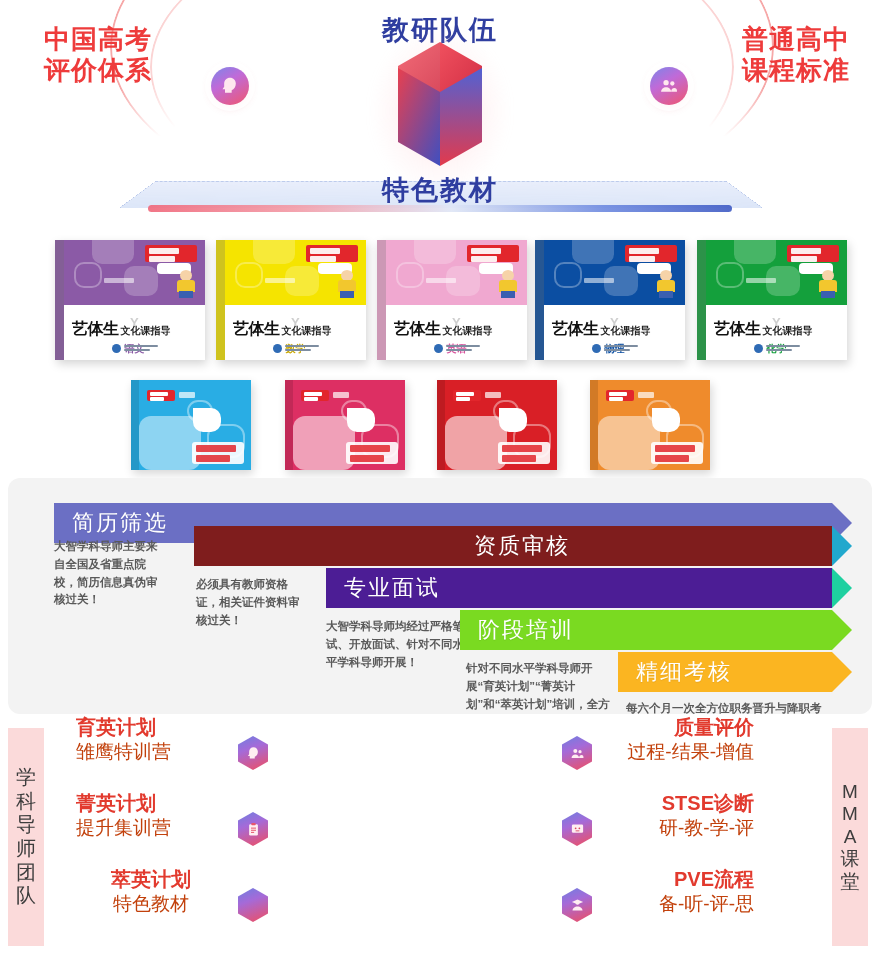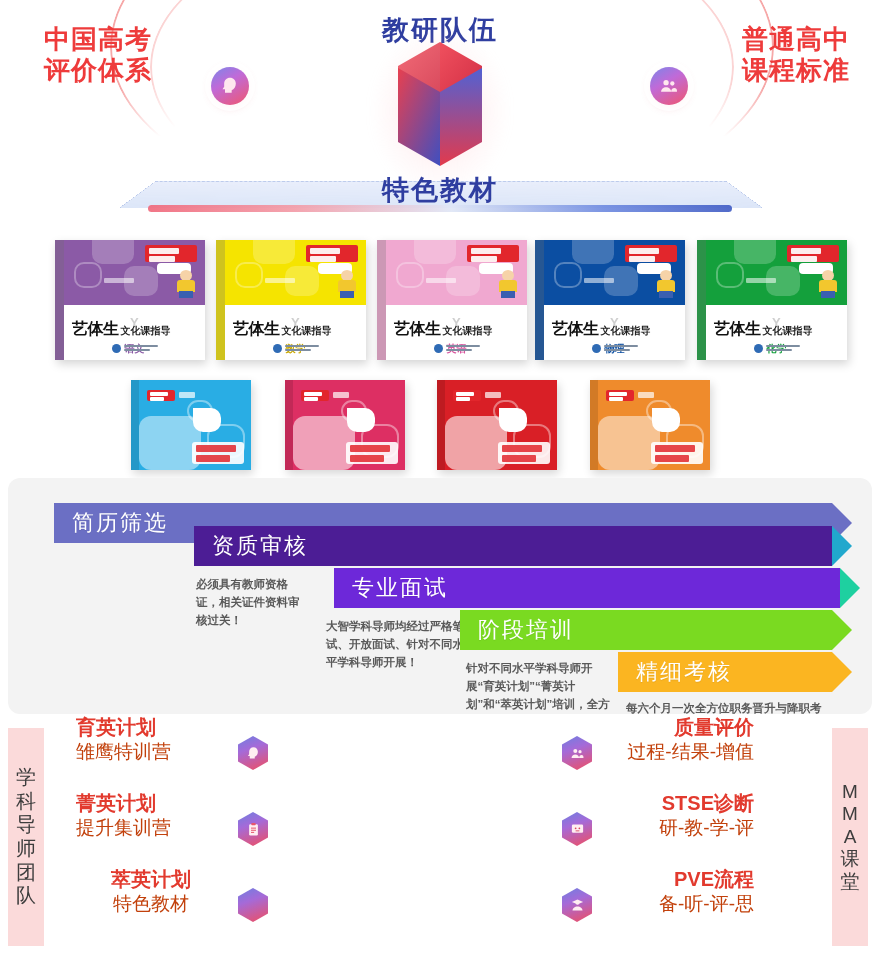--- a/index.html
+++ b/index.html
@@ -424,26 +424,27 @@
           <i style="width:34px"></i>
         </div>
       </div>
     </div>
 
   <div class="process">
       <div class="arrow" style="left: 46px; top: 6px; width: 778px; background: rgb(107, 111, 196); margin-top: 19px;">
         <span>简历筛选</span>
         <span class="tip" style="border-left:20px solid #6b6fc4"></span>
       </div>
-      <div class="arrow" style="left: 186px; top: 48px; width: 638px; background: #4c1d95;">
+      <div class="pdesc" style="left: 46px; top: 60px; width: 112px;">大智学科导师主要来自全国及省重点院校，简历信息真伪审核过关！</div>
+      <div class="arrow" style="left: 186px; top: 48px; width: 638px; background: #7f1d1d; justify-content: center;">
         <span>资质审核</span>
         <span class="tip" style="border-left:20px solid #21a8cd"></span>
       </div>
       <div class="pdesc" style="left: 188px; top: 98px; width: 104px;">必须具有教师资格证，相关证件资料审核过关！</div>
-      <div class="arrow" style="left: 326px; top: 90px; width: 506px; background: #6d28d9; font-family: Liberation Serif, serif;">
+      <div class="arrow" style="left: 318px; top: 90px; width: 506px; background: #4c1d95; font-family: Liberation Serif, serif;">
         <span>专业面试</span>
         <span class="tip" style="border-left:20px solid #1ed0a0"></span>
       </div>
       <div class="pdesc" style="left: 318px; top: 140px; width: 140px;">大智学科导师均经过严格笔试、开放面试、针对不同水平学科导师开展！</div>
       <div class="arrow" style="left: 452px; top: 132px; width: 372px; background: rgb(122, 218, 33);">
         <span>阶段培训</span>
         <span class="tip" style="border-left:20px solid #7ada21"></span>
       </div>
       <div class="pdesc" style="left: 458px; top: 182px; width: 144px;">针对不同水平学科导师开展“育英计划”“菁英计划”和“萃英计划”培训，全方位保证学科导师综合教学能力和水</div>
       <div class="arrow" style="left: 610px; top: 174px; width: 214px; background: rgb(251, 181, 33);">

